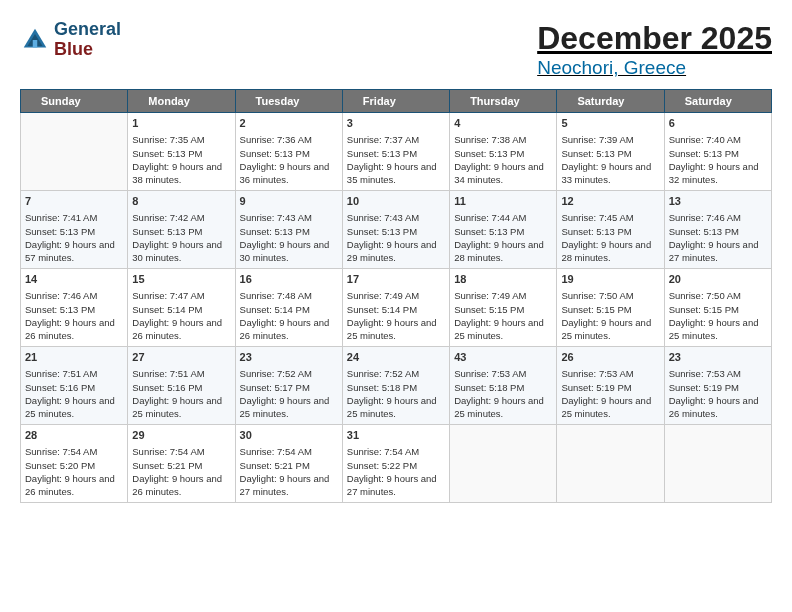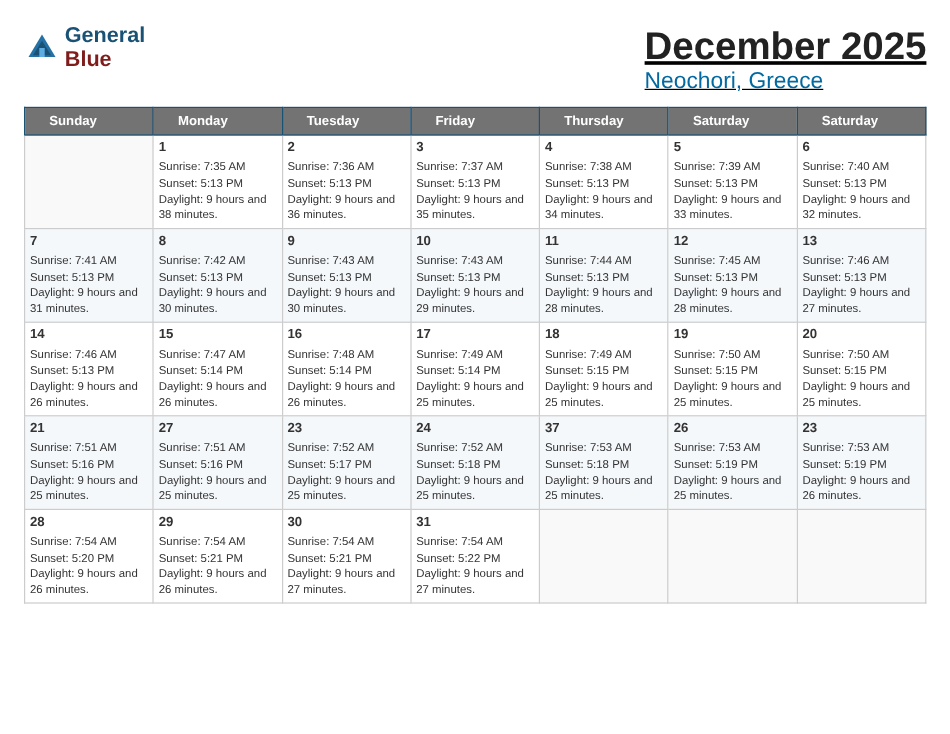--- a/index.html
+++ b/index.html
@@ -147,21 +147,21 @@
 <span>Daylight: 9 hours and 33 minutes.</span></td>
           <td><span class="day-number">6</span>
 <span>Sunrise: 7:40 AM</span><br>
 <span>Sunset: 5:13 PM</span><br>
 <span>Daylight: 9 hours and 32 minutes.</span></td>
         </tr>
         <tr>
           <td><span class="day-number">7</span>
 <span>Sunrise: 7:41 AM</span><br>
 <span>Sunset: 5:13 PM</span><br>
-<span>Daylight: 9 hours and 31 minutes.</span></td>
+<span>Daylight: 9 hours and 57 minutes.</span></td>
           <td><span class="day-number">8</span>
 <span>Sunrise: 7:42 AM</span><br>
 <span>Sunset: 5:13 PM</span><br>
 <span>Daylight: 9 hours and 30 minutes.</span></td>
           <td><span class="day-number">9</span>
 <span>Sunrise: 7:43 AM</span><br>
 <span>Sunset: 5:13 PM</span><br>
 <span>Daylight: 9 hours and 30 minutes.</span></td>
           <td><span class="day-number">10</span>
 <span>Sunrise: 7:43 AM</span><br>
@@ -220,21 +220,21 @@
 <span>Sunset: 5:16 PM</span><br>
 <span>Daylight: 9 hours and 25 minutes.</span></td>
           <td><span class="day-number">23</span>
 <span>Sunrise: 7:52 AM</span><br>
 <span>Sunset: 5:17 PM</span><br>
 <span>Daylight: 9 hours and 25 minutes.</span></td>
           <td><span class="day-number">24</span>
 <span>Sunrise: 7:52 AM</span><br>
 <span>Sunset: 5:18 PM</span><br>
 <span>Daylight: 9 hours and 25 minutes.</span></td>
-          <td><span class="day-number">37</span>
+          <td><span class="day-number">43</span>
 <span>Sunrise: 7:53 AM</span><br>
 <span>Sunset: 5:18 PM</span><br>
 <span>Daylight: 9 hours and 25 minutes.</span></td>
           <td><span class="day-number">26</span>
 <span>Sunrise: 7:53 AM</span><br>
 <span>Sunset: 5:19 PM</span><br>
 <span>Daylight: 9 hours and 25 minutes.</span></td>
           <td><span class="day-number">23</span>
 <span>Sunrise: 7:53 AM</span><br>
 <span>Sunset: 5:19 PM</span><br>

